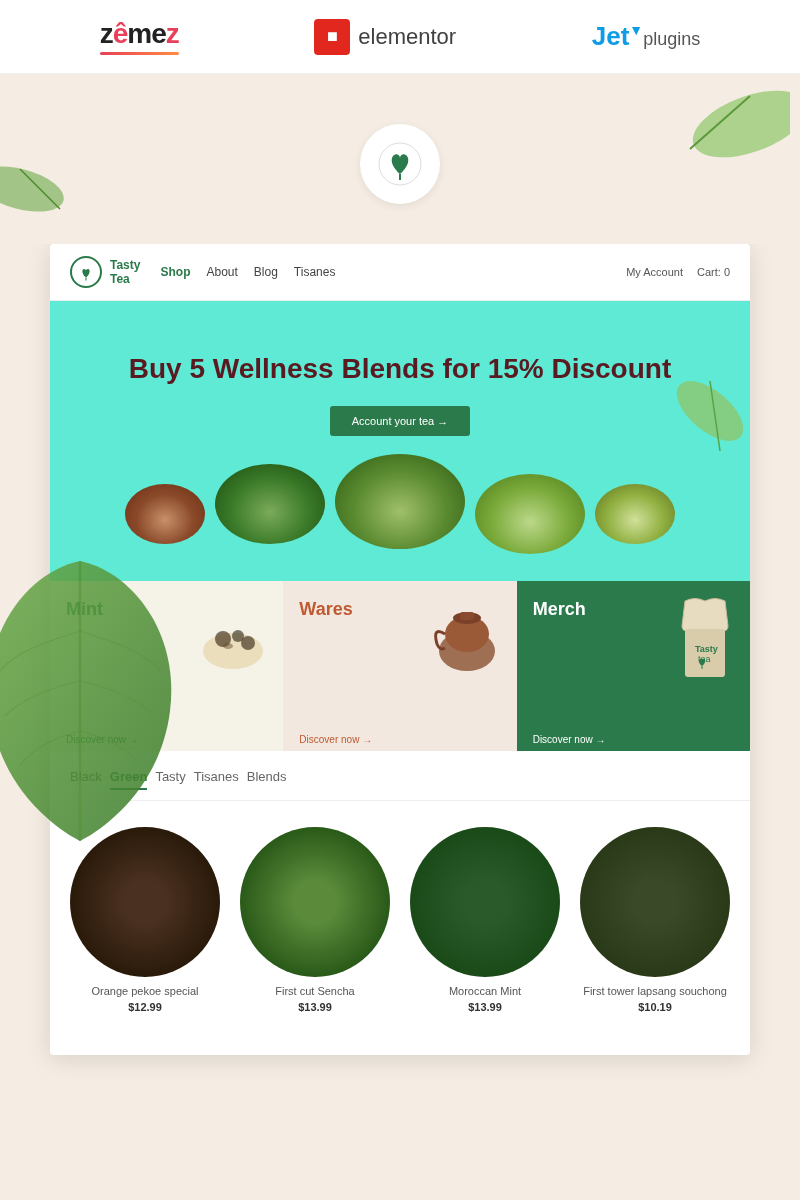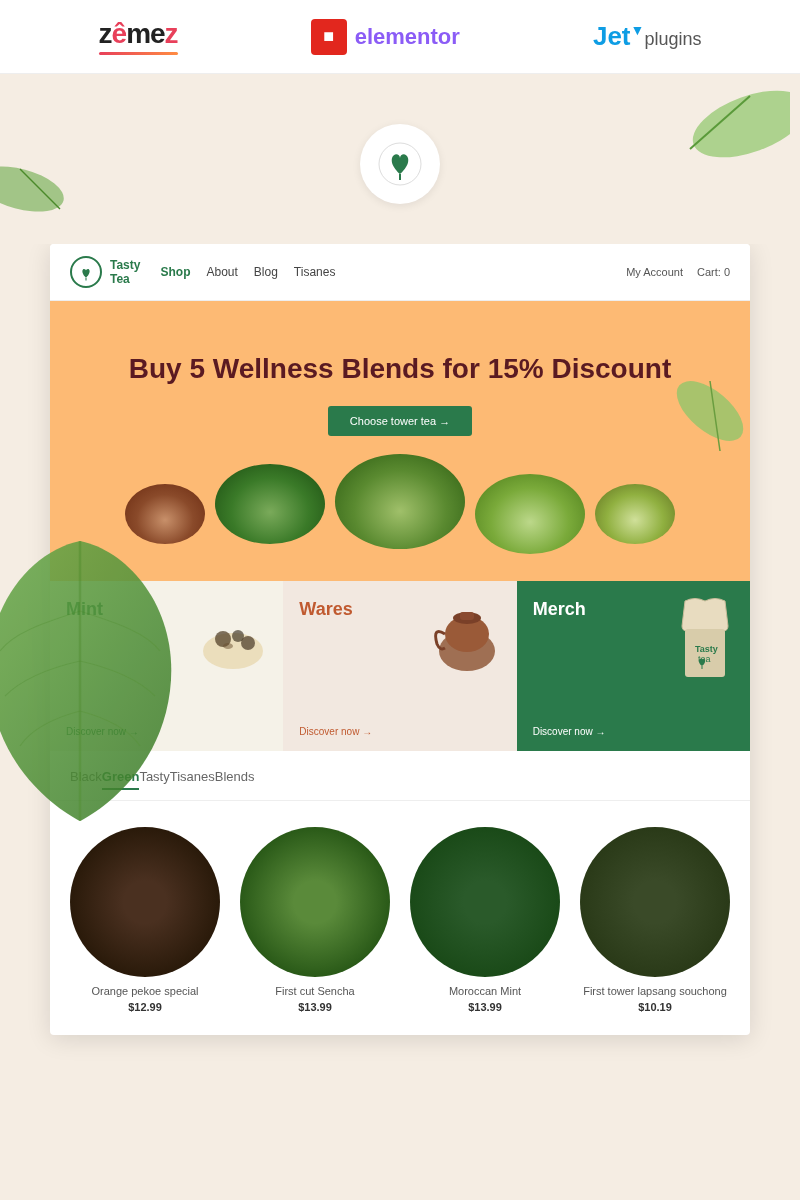--- a/index.html
+++ b/index.html
@@ -39,22 +39,22 @@
       font-weight: 900;
       width: 36px;
       height: 36px;
       display: flex;
       align-items: center;
       justify-content: center;
       border-radius: 4px;
     }
     .elementor-text {
       font-size: 22px;
-      color: #8b5cf6;
-      font-weight: 700;
+      color: #404040;
+      font-weight: 400;
     }
     .brand-jet {
       font-size: 26px;
       font-weight: 900;
       color: #222;
     }
     .brand-jet .jet-blue { color: #0e9de4; }
     .brand-jet .jet-plugins { font-weight: 400; font-size: 18px; color: #555; }
 
     
@@ -146,21 +146,21 @@
     .site-nav-link.active { color: #2a7a4b; font-weight: 600; }
     .site-nav-right {
       display: flex;
       gap: 14px;
       font-size: 11px;
       color: #555;
     }
 
     
     .hero-banner {
-      background: #fdba74;
+      background: #5eead4;
       padding: 50px 30px 0;
       text-align: center;
       position: relative;
       min-height: 280px;
       overflow: hidden;
     }
     .hero-banner-title {
       font-size: 28px;
       font-weight: 700;
       color: #5a1a22;
@@ -207,21 +207,21 @@
       font-size: 18px;
       font-weight: 700;
       margin-bottom: 8px;
     }
     .cat-card-teas .cat-card-title { color: #2a7a4b; }
     .cat-card-wares .cat-card-title { color: #c05a30; }
     .cat-card-merch .cat-card-title { color: #fff; }
     .cat-card-discover {
       font-size: 10px;
       position: absolute;
-      bottom: 14px;
+      bottom: 6px;
       left: 16px;
       display: flex;
       align-items: center;
       gap: 4px;
     }
     .cat-card-teas .cat-card-discover { color: #2a7a4b; }
     .cat-card-wares .cat-card-discover { color: #c05a30; }
     .cat-card-merch .cat-card-discover { color: #fff; }
 
     
@@ -243,42 +243,42 @@
       position: absolute;
       right: 10px;
       top: 15px;
       width: 70px;
       height: 90px;
     }
 
     
     .product-tabs {
       display: flex;
-      gap: 0;
+      gap: 8px;
       padding: 18px 20px 10px;
       border-bottom: 1px solid #eee;
     }
     .product-tab {
       font-size: 13px;
       color: #666;
       cursor: pointer;
       padding-bottom: 4px;
     }
     .product-tab.active {
       color: #2a7a4b;
       border-bottom: 2px solid #2a7a4b;
       font-weight: 600;
     }
 
     
     .product-grid {
       display: grid;
       grid-template-columns: repeat(4, 1fr);
       gap: 0;
-      padding: 16px 10px 12px;
+      padding: 16px 10px 32px;
     }
     .product-card {
       padding: 10px;
       text-align: center;
     }
     .product-img {
       width: 100%;
       aspect-ratio: 1;
       border-radius: 50%;
       margin-bottom: 8px;
@@ -410,21 +410,21 @@
     <div class="hero-banner">
       
       <div class="banner-leaf-right">
         <svg width="100" height="120" viewBox="0 0 100 120">
           <ellipse cx="50" cy="50" rx="40" ry="20" fill="#8ec66a" opacity="0.85" transform="rotate(40 50 50)"></ellipse>
           <line x1="50" y1="20" x2="60" y2="90" stroke="#5a9a3a" stroke-width="1.5"></line>
         </svg>
       </div>
 
       <h2 class="hero-banner-title">Buy 5 Wellness Blends for 15% Discount</h2>
-      <button class="hero-banner-btn">Choose tower tea →</button>
+      <button class="hero-banner-btn">Account your tea →</button>
 
       
       <div class="hero-banner-tea">
         <div style="width:80px;height:60px;background:radial-gradient(ellipse at 50% 60%, #c8906a 0%, #8a4a2a 50%, #6a2a10 100%);border-radius:50%;margin-top:20px;"></div>
         <div style="width:110px;height:80px;background:radial-gradient(ellipse at 50% 60%, #7aaa5a 0%, #3a7a28 50%, #1a4a10 100%);border-radius:50%;"></div>
         <div style="width:130px;height:95px;background:radial-gradient(ellipse at 50% 60%, #a0c06a 0%, #5a8a30 50%, #2a5a10 100%);border-radius:50%;margin-top:-10px;"></div>
         <div style="width:110px;height:80px;background:radial-gradient(ellipse at 50% 60%, #bcd88a 0%, #7aaa3a 50%, #4a7a18 100%);border-radius:50%;margin-top:10px;"></div>
         <div style="width:80px;height:60px;background:radial-gradient(ellipse at 50% 60%, #d0e09a 0%, #90b040 50%, #607020 100%);border-radius:50%;margin-top:20px;"></div>
       </div>
     </div>

